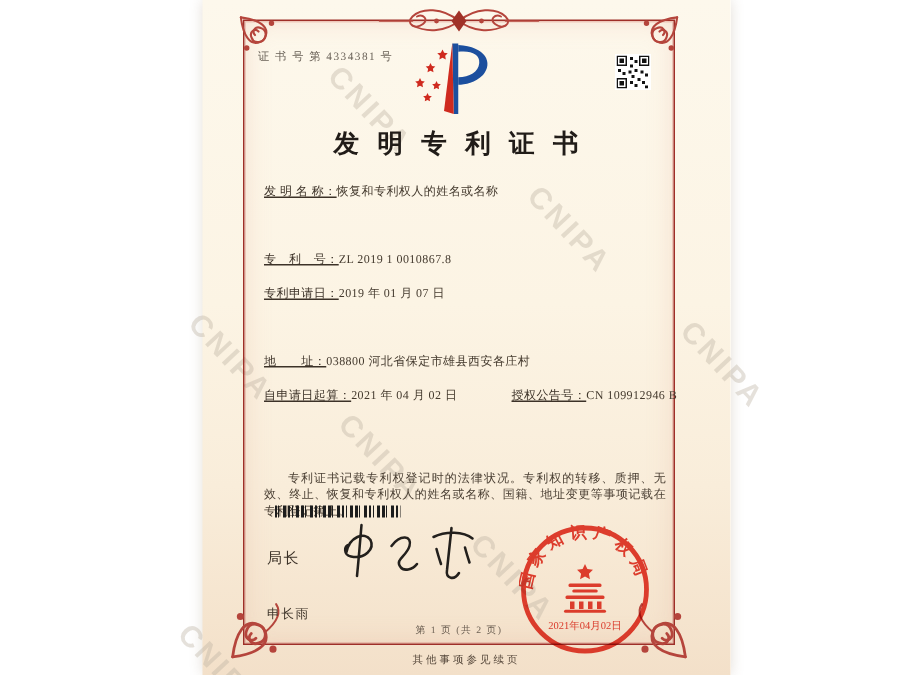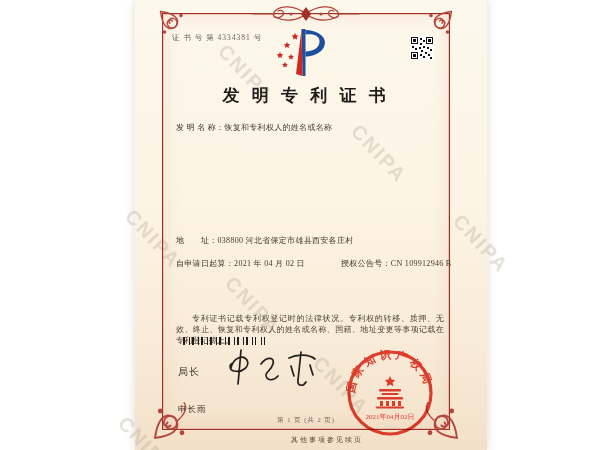--- a/index.html
+++ b/index.html
@@ -11,35 +11,35 @@
   .frame{position:absolute;left:27px;top:13px;right:37px;bottom:20px;
          border:1.5px solid #9e2f28;
          box-shadow:inset 0 0 0 1px rgba(216,140,125,.38), inset 0 0 18px rgba(228,170,145,.28);}
   .wm{position:absolute;font-family:"Liberation Sans","DejaVu Sans",sans-serif;
       font-size:20px;font-weight:bold;letter-spacing:2px;color:rgba(186,176,160,.38);
       transform:rotate(47deg);transform-origin:left top;white-space:nowrap;pointer-events:none;}
   .cert-no{position:absolute;left:37px;top:33px;font-size:7.5px;letter-spacing:1px;color:#6a6258;white-space:nowrap;}
   .title{position:absolute;left:27px;top:84px;width:288px;text-align:center;
          font-size:17px;font-weight:bold;letter-spacing:4px;color:#211c18;white-space:nowrap;}
   .field-row{position:absolute;left:41px;font-size:8px;color:#443a2e;letter-spacing:.3px;white-space:nowrap;}
-  .field-row .lbl{color:#3c3228;}
+  .field-row .lbl{color:#3c3228;text-decoration:underline;}
   .grant-no{position:absolute;left:165px;top:0;}
   .para{position:absolute;left:41px;width:268px;font-size:8px;line-height:11px;color:#4a3f33;
         text-align:justify;text-indent:2em;letter-spacing:.2px;}
   .barcode{position:absolute;left:48px;top:337px;width:84px;height:8px;
            background:repeating-linear-gradient(90deg,#1d1d1d 0 1.5px,transparent 1.5px 2.5px,
              #1d1d1d 2.5px 3.2px,transparent 3.2px 5.6px,#1d1d1d 5.6px 7.4px,transparent 7.4px 9px);}
   .director-label{position:absolute;left:43px;top:365px;font-size:10px;color:#3c3228;letter-spacing:1px;}
   .director-name{position:absolute;left:43px;top:380px;font-size:8.5px;color:#3c3228;letter-spacing:1px;margin-top:24px;}
   .signature{position:absolute;left:82px;top:342px;}
   .seal{position:absolute;left:211px;top:349px;mix-blend-mode:multiply;opacity:.93;}
   .page-no{position:absolute;left:27px;top:416px;width:288px;text-align:center;
            font-size:6.5px;color:#6b5f52;letter-spacing:1px;}
   .footer-note{position:absolute;left:0;top:435px;width:352px;text-align:center;
-               font-size:7px;color:#57493c;letter-spacing:2px;margin-left:16px;}
+               font-size:7px;color:#57493c;letter-spacing:2px;}
   .corner{position:absolute;pointer-events:none;}
   .logo{position:absolute;left:137px;top:24px;}
   .qr{position:absolute;left:275px;top:36px;background:#fff;padding:1px;}
   .top-motif{position:absolute;left:116px;top:3px;pointer-events:none;}
 </style>
 </head>
 <body>
 
 <div class="canvas">
   <div class="page">
@@ -149,20 +149,26 @@
           <rect x="17" y="2" width="3" height="3"></rect>
           <rect x="2" y="17" width="3" height="3"></rect>
         </g>
     </svg>
 
     <div class="title">发 明 专 利 证 书</div>
 
     <div class="field-row" style="top:122px;">
       <span class="lbl">发 明 名 称：</span><span>恢复和专利权人的姓名或名称</span>
     </div>
+    <div class="field-row" style="top:167px;">
+      <span class="lbl">专　利　号：</span><span>ZL 2019 1 0010867.8</span>
+    </div>
+    <div class="field-row" style="top:190px;">
+      <span class="lbl">专利申请日：</span><span>2019 年 01 月 07 日</span>
+    </div>
     <div class="field-row" style="top:235px;">
       <span class="lbl">地　　址：</span><span>038800 河北省保定市雄县西安各庄村</span>
     </div>
     <div class="field-row" style="top:258px;">
       <span class="lbl">自申请日起算：</span><span>2021 年 04 月 02 日</span>
       <span class="grant-no">
         <span class="lbl">授权公告号：</span><span>CN 109912946 B</span>
       </span>
     </div>
 

